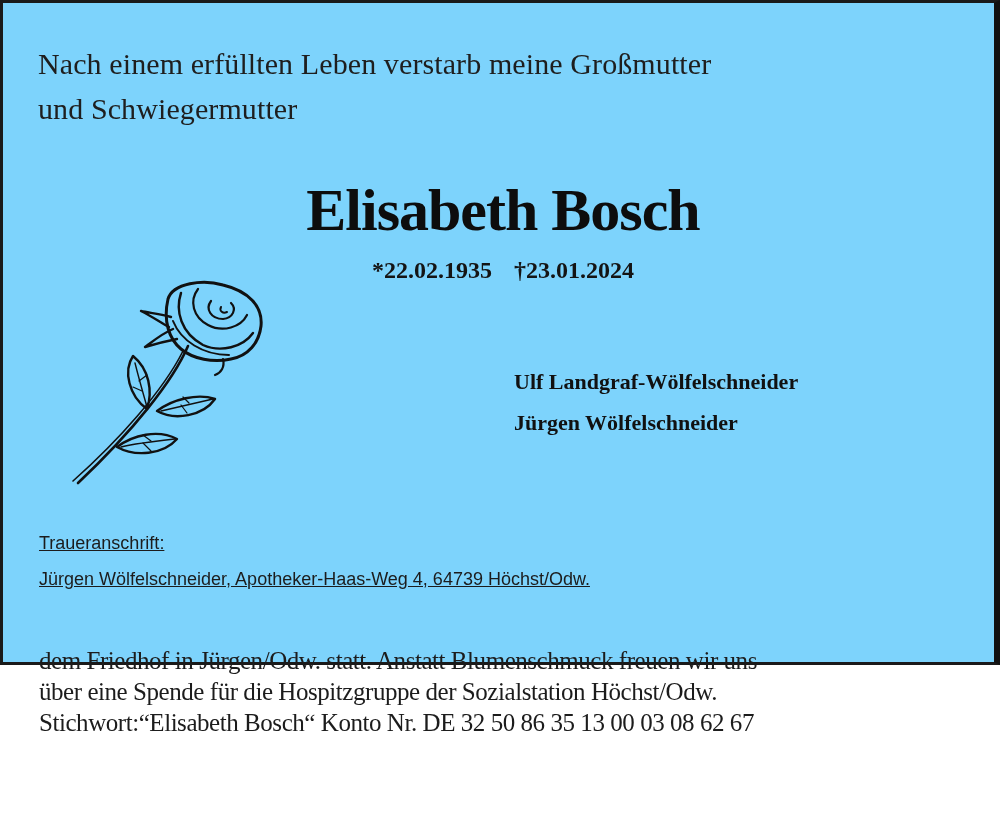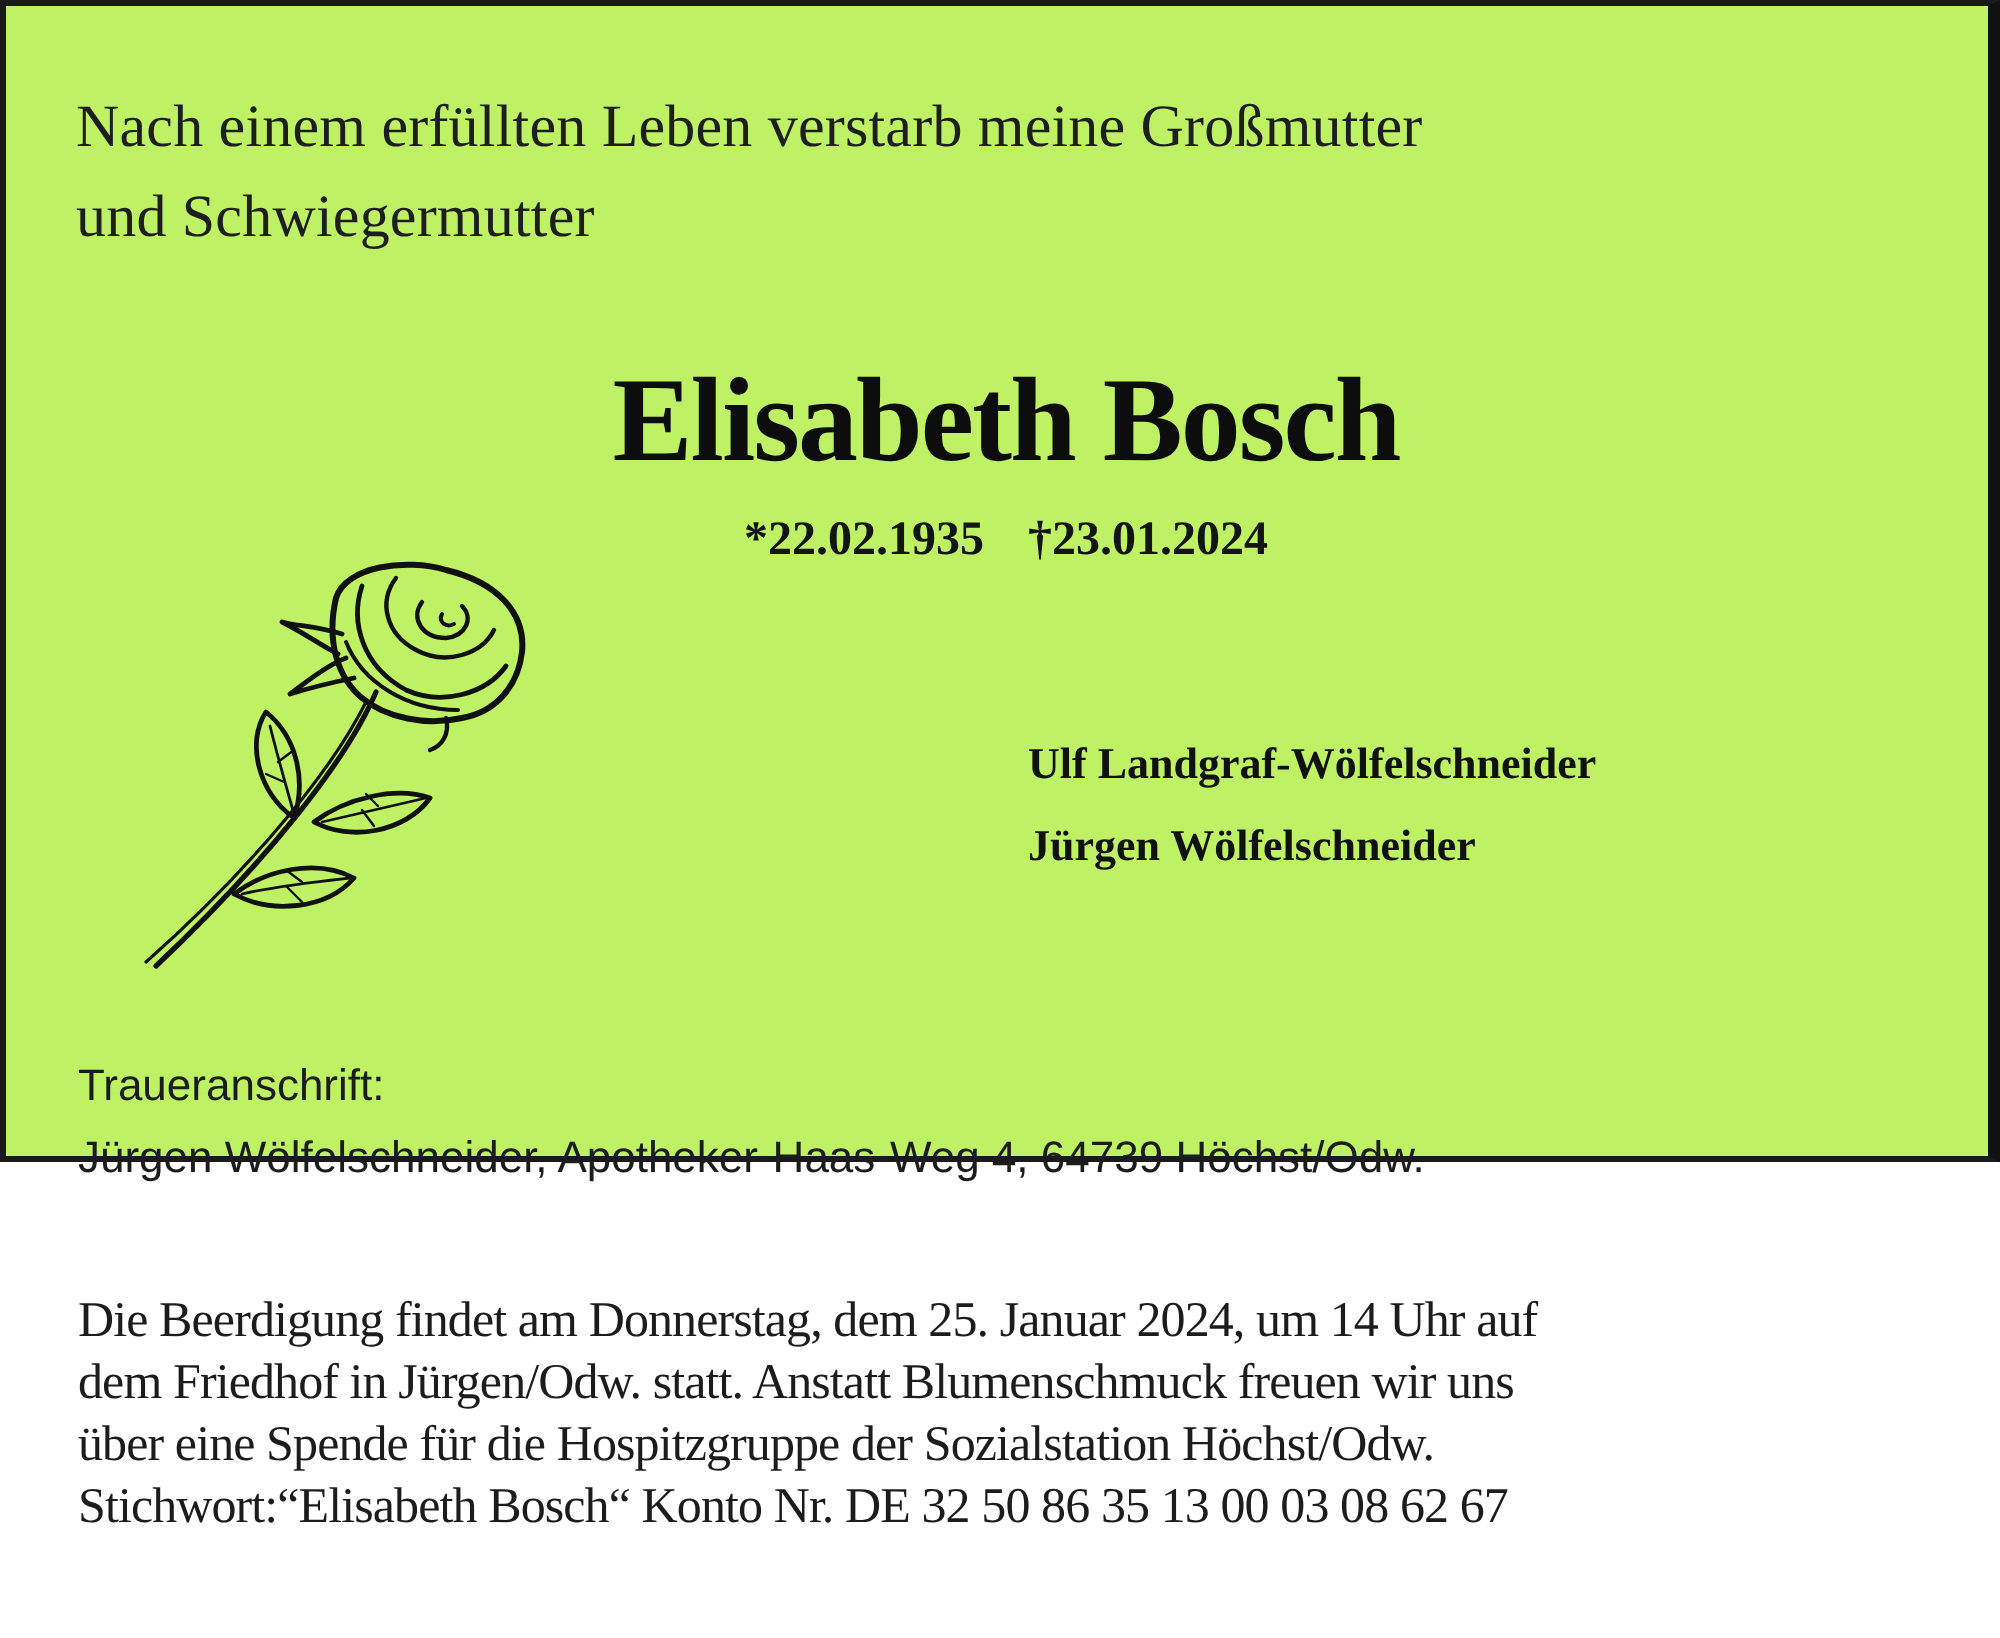--- a/index.html
+++ b/index.html
@@ -10,27 +10,27 @@
     body {
       width: 1000px;
       height: 819px;
       overflow: hidden;
     }
     .notice {
       position: absolute;
       left: 0;
       top: 0;
       width: 1000px;
-      height: 581px;
+      height: 665px;
       box-sizing: border-box;
       border-top: 3px solid #1a1a1a;
       border-left: 3px solid #1a1a1a;
       border-bottom: 3px solid #1a1a1a;
       border-right: 6px solid #111111;
-      background: #bef264;
+      background: #7dd3fc;
       color: #1a1a1a;
     }
     .serif {
       font-family: "Liberation Serif", "DejaVu Serif", serif;
     }
     .sans {
       font-family: "Liberation Sans", "DejaVu Sans", sans-serif;
     }
     .intro {
       position: absolute;
@@ -80,24 +80,25 @@
       font-size: 22px;
       font-weight: bold;
       color: #111111;
       line-height: 31px;
     }
     .mourners .sep { height: 16px; }
     .address {
       position: absolute;
       left: 36px;
       top: 522px;
-      font-size: 22px;
+      font-size: 18px;
       line-height: 36px;
       color: #1c1c1c;
       white-space: nowrap;
+      text-decoration: underline;
     }
     .funeral {
       position: absolute;
       left: 36px;
       top: 642px;
       font-size: 25px;
       line-height: 31px;
       color: #1c1c1c;
       letter-spacing: -0.45px;
     }
@@ -156,19 +157,18 @@
     <div class="sep"></div>
     <div style="margin-top:-16px; line-height:52px;">Jürgen Wölfelschneider</div>
   </div>
 
   <div class="address sans">
     <div>Traueranschrift:</div>
     <div>Jürgen Wölfelschneider, Apotheker-Haas-Weg 4, 64739 Höchst/Odw.</div>
   </div>
 
   <div class="funeral serif">
-    <div>Die Beerdigung findet am Donnerstag, dem 25. Januar 2024, um 14 Uhr auf</div>
     <div>dem Friedhof in Jürgen/Odw. statt. Anstatt Blumenschmuck freuen wir uns</div>
     <div>über eine Spende für die Hospitzgruppe der Sozialstation Höchst/Odw.</div>
     <div>Stichwort:“Elisabeth Bosch“ Konto Nr. DE 32 50 86 35 13 00 03 08 62 67</div>
   </div>
 
 </div>
 
 </body></html>

